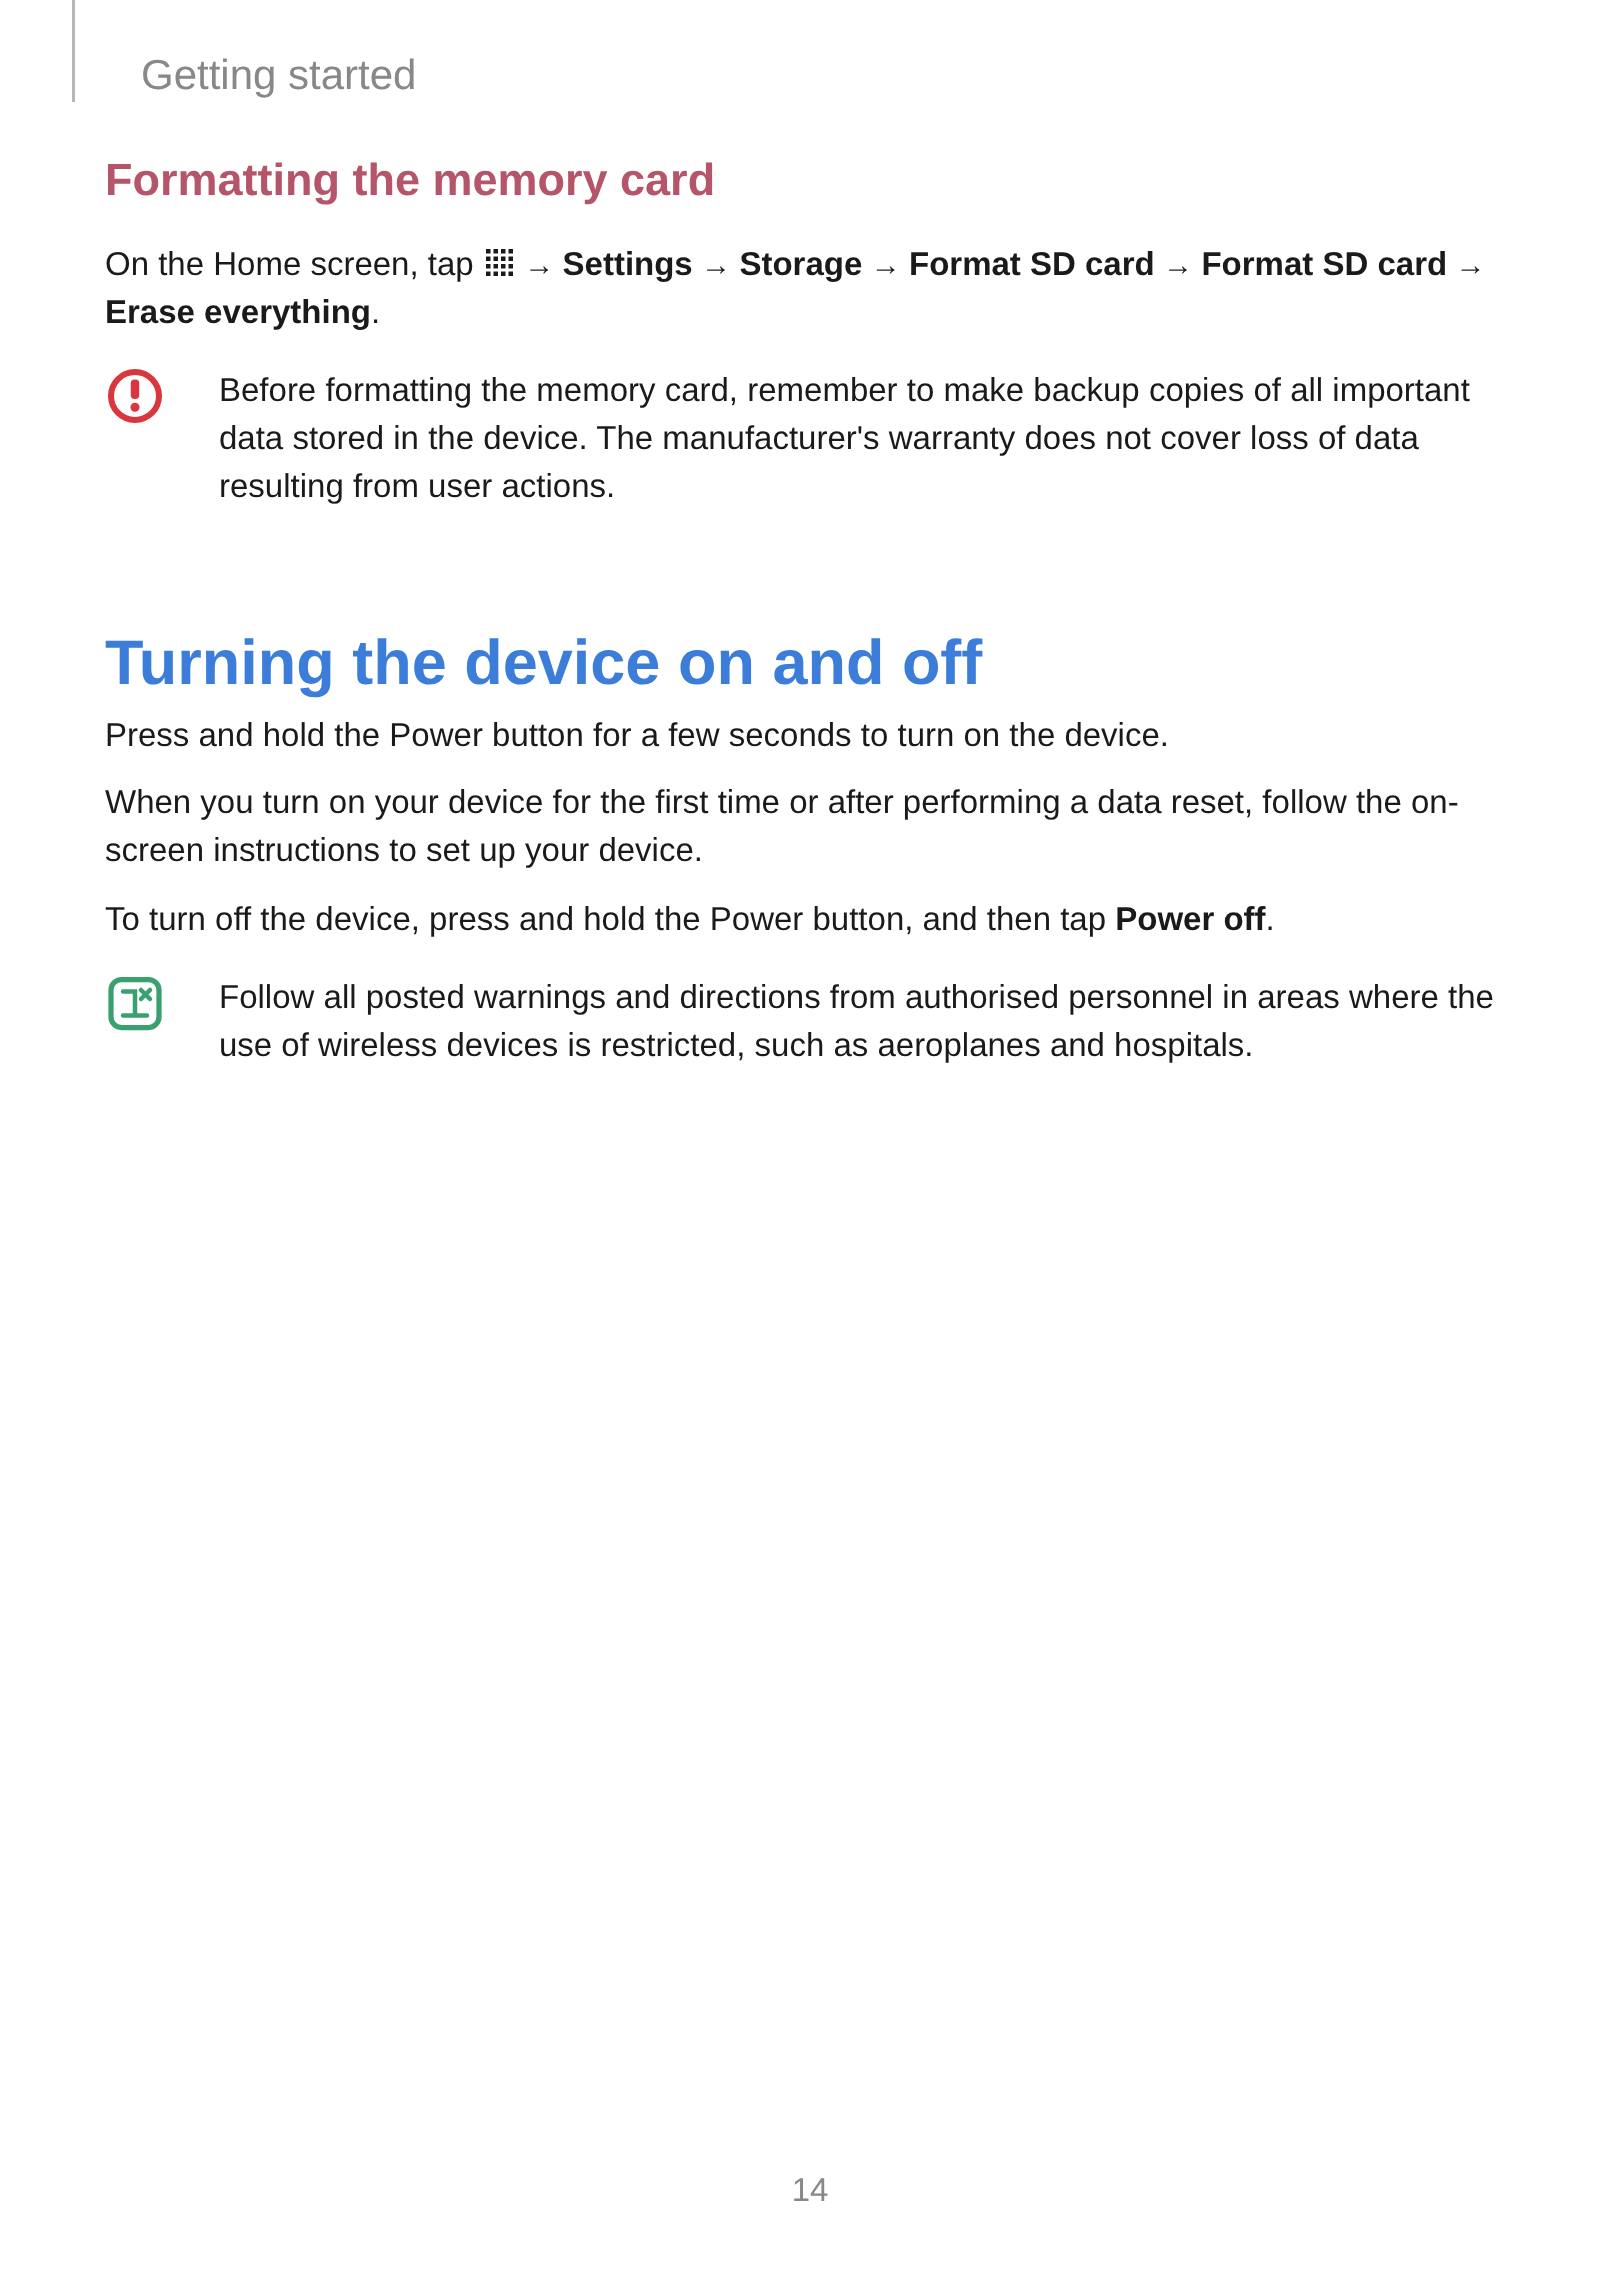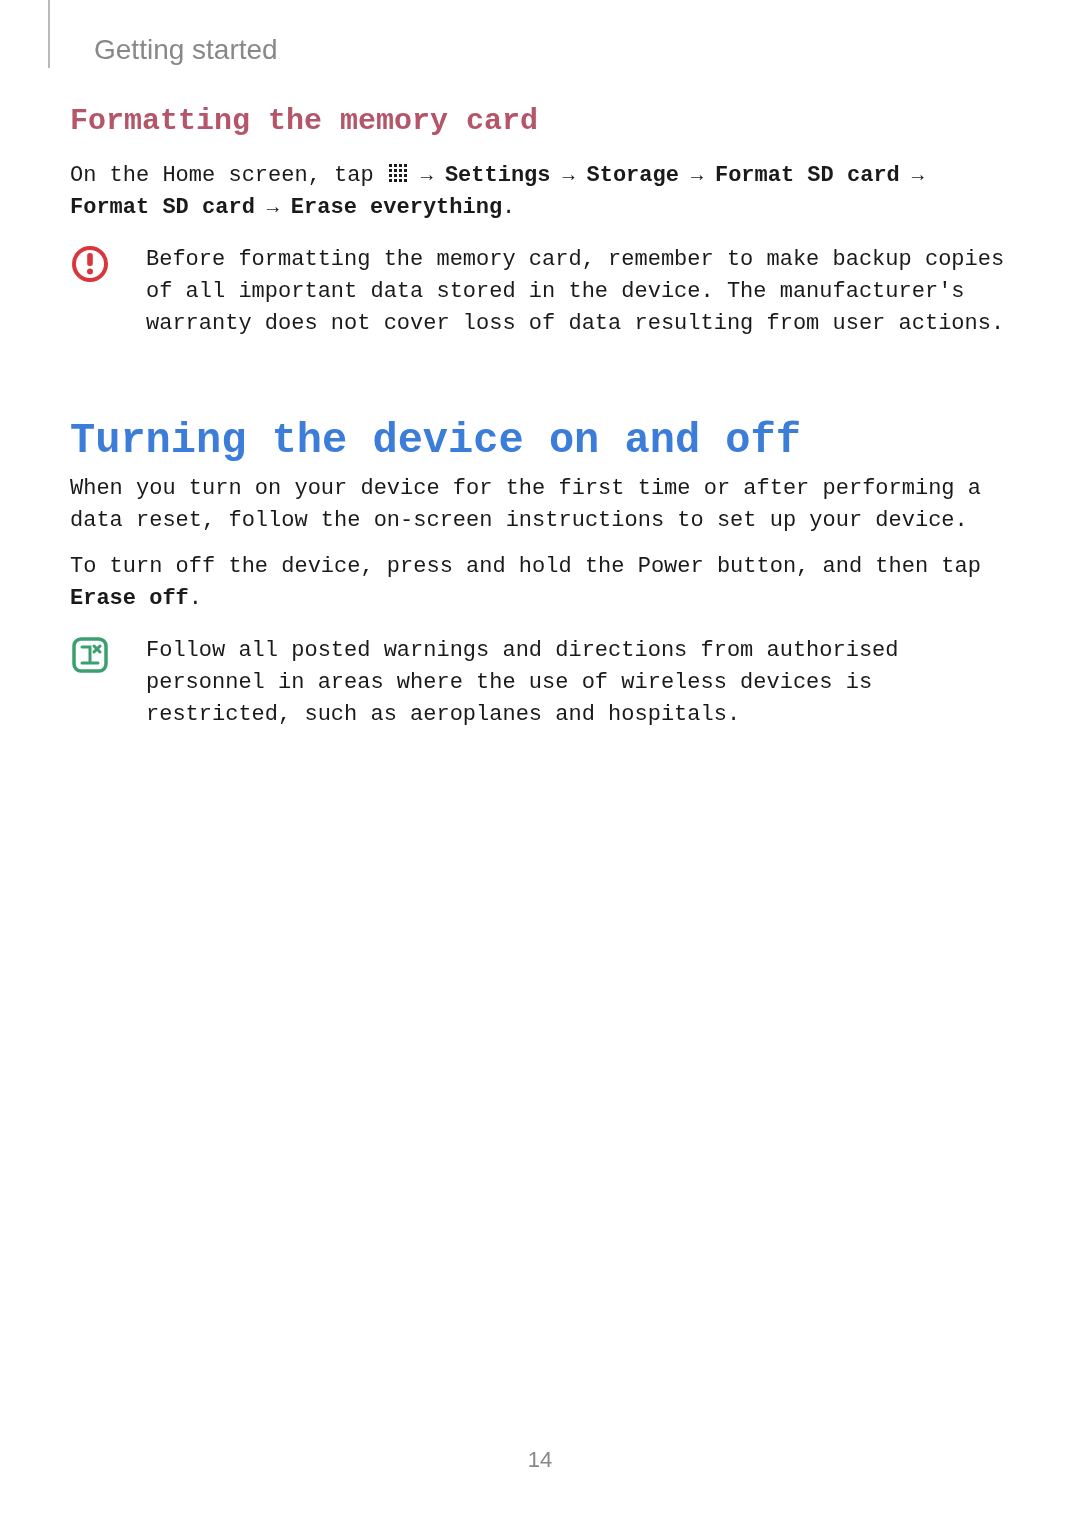--- a/index.html
+++ b/index.html
@@ -28,21 +28,20 @@
       top: 34px;
       font-size: 28px;
       color: #888;
       font-weight: 400;
     }
     .content {
       position: absolute;
       left: 70px;
       top: 104px;
       right: 70px;
-      font-family: Liberation Mono, monospace;
     }
     .section-title {
       color: #b5556a;
       font-size: 30px;
       font-weight: 700;
       margin-bottom: 22px;
     }
     .para {
       font-size: 22px;
       line-height: 1.45;
@@ -142,23 +141,24 @@
         <rect x="17.2" y="9" width="5.6" height="13" rx="2.5" fill="#d9363e"></rect>
         <circle cx="20" cy="27.5" r="3" fill="#d9363e"></circle>
       </svg>
     </div>
     <div class="note-text">Before formatting the memory card, remember to make backup copies of all important data stored in the device. The manufacturer's warranty does not cover loss of data resulting from user actions.</div>
   </div>
 
   <div class="section-2">
     <h1 class="main-title">Turning the device on and off</h1>
 
+    <p class="para">Press and hold the Power button for a few seconds to turn on the device.</p>
     <p class="para">When you turn on your device for the first time or after performing a data reset, follow the on-screen instructions to set up your device.</p>
     <p class="para">
-      <span>To turn off the device, press and hold the Power button, and then tap </span><span class="bold">Erase off</span><span>.</span>
+      <span>To turn off the device, press and hold the Power button, and then tap </span><span class="bold">Power off</span><span>.</span>
     </p>
 
     <div class="note-block">
       <div class="note-icon-wrap">
         <svg width="40" height="40" viewBox="0 0 40 40">
           <rect x="4" y="4" width="32" height="32" rx="7" fill="none" stroke="#3aa06f" stroke-width="3.5"></rect>
           <path d="M 12 12 L 20 12 L 20 28 M 12 28 L 28 28" fill="none" stroke="#3aa06f" stroke-width="3" stroke-linecap="round"></path>
           <line x1="24" y1="11" x2="30" y2="17" stroke="#3aa06f" stroke-width="3" stroke-linecap="round"></line>
           <line x1="30" y1="11" x2="24" y2="17" stroke="#3aa06f" stroke-width="3" stroke-linecap="round"></line>
         </svg>

